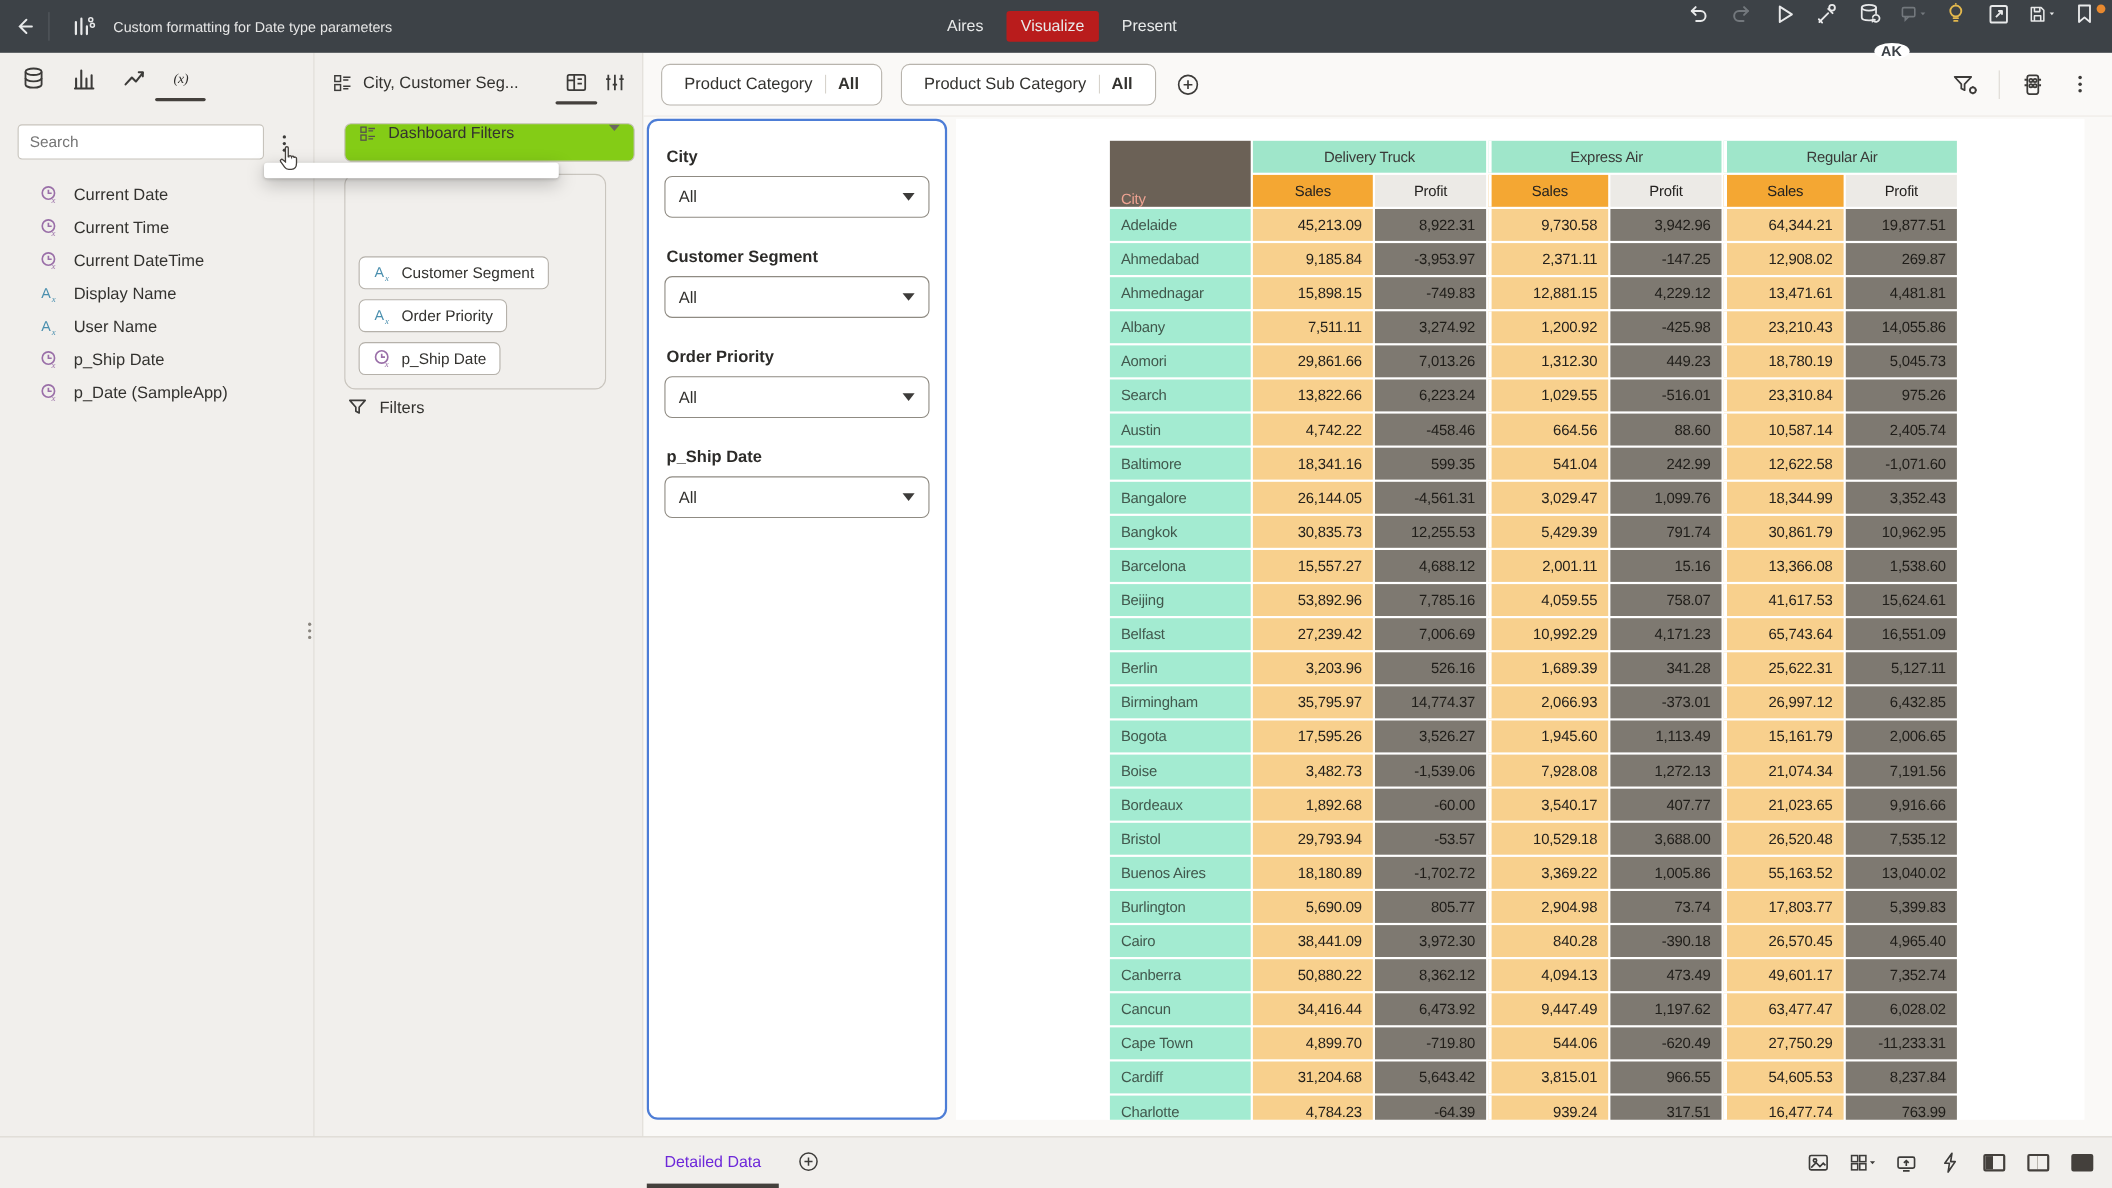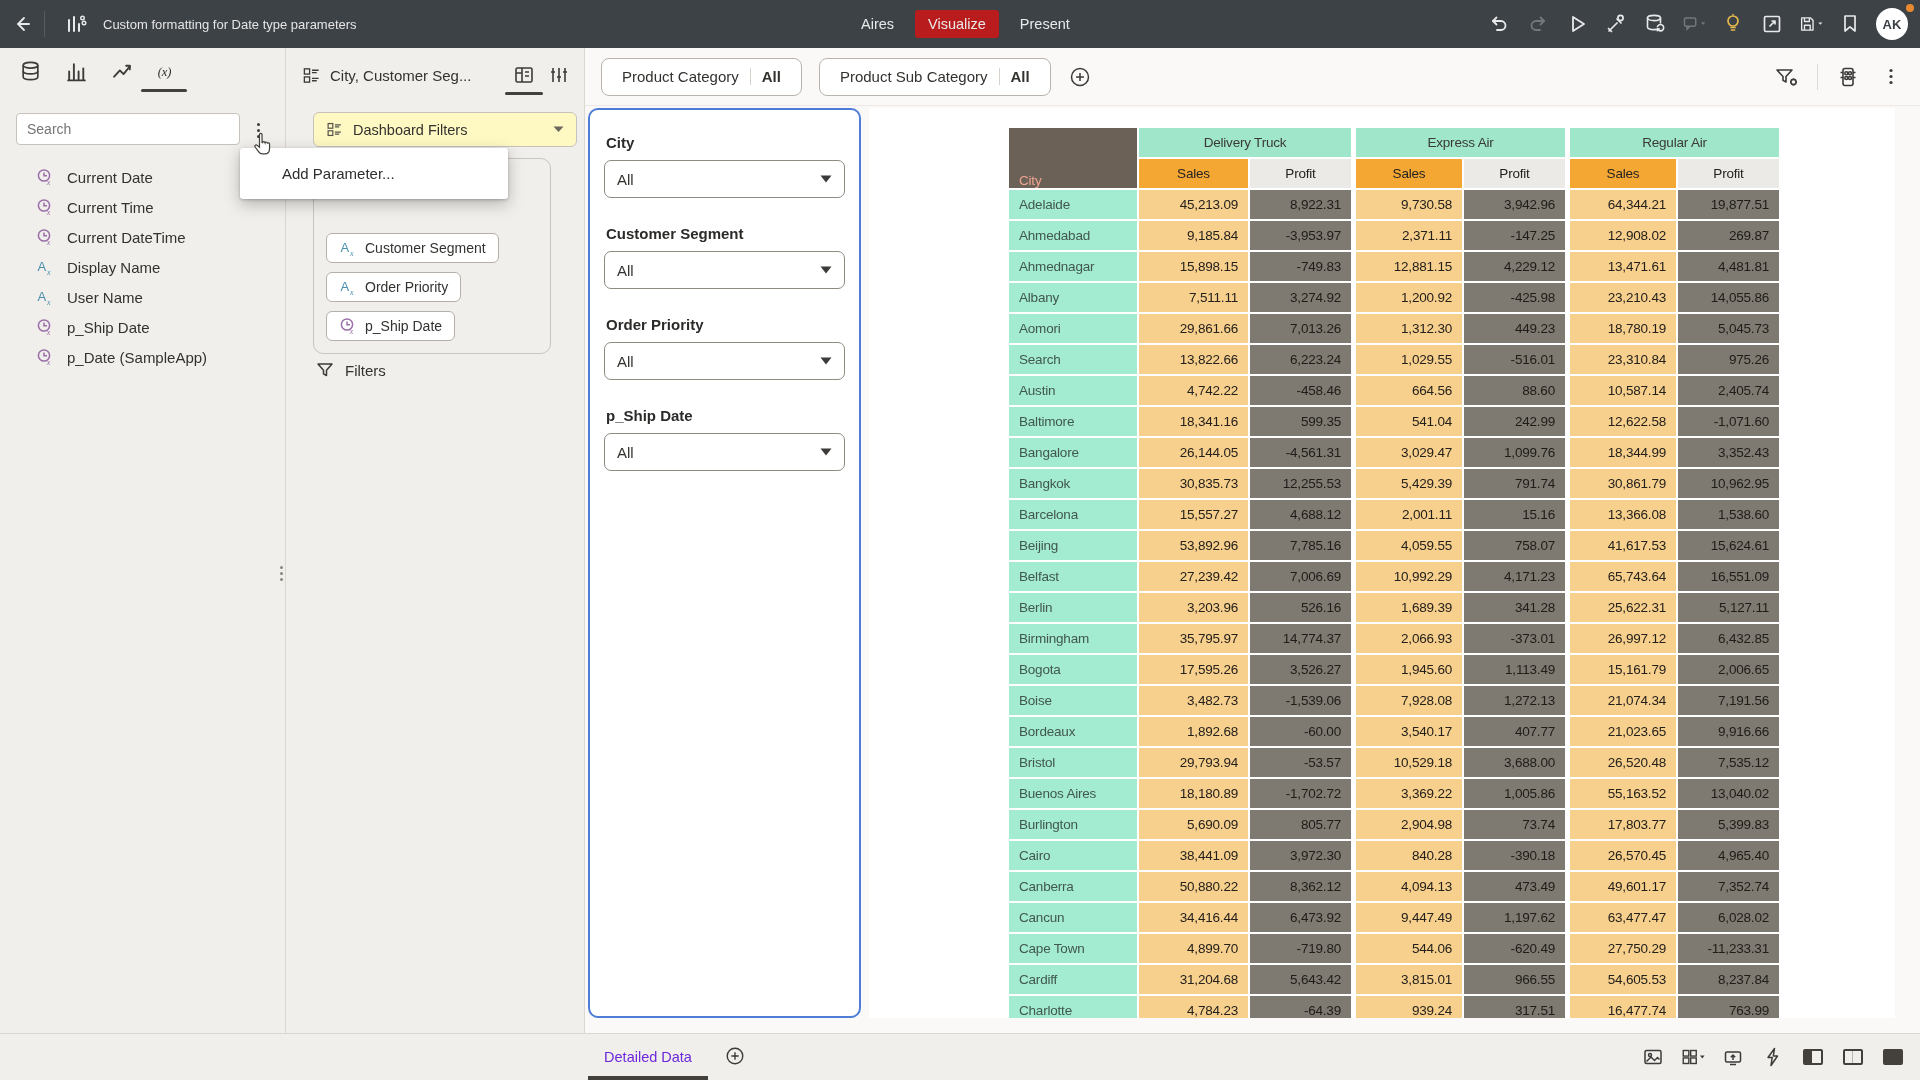--- a/index.html
+++ b/index.html
@@ -12,21 +12,21 @@
   svg{display:block;}
   
   .topbar{position:absolute;left:0;top:0;right:0;height:48px;background:var(--topbar-bg,#3d4247);
     display:flex;align-items:center;color:#eceeee;z-index:20;}
   .tb-btn{width:34px;height:34px;display:flex;align-items:center;justify-content:center;margin-left:6px;}
   .tb-divider{width:1px;height:26px;background:#565b60;margin:0 8px 0 4px;}
   .tb-title{font-size:13px;color:#e5e5e5;margin-left:10px;white-space:nowrap;}
   .tb-tabs{position:absolute;left:848px;top:0;height:48px;display:flex;align-items:center;gap:8px;}
   .tb-tab{padding:6px 13px;font-size:14.5px;border-radius:3px;color:#e8eaea;cursor:default;}
   .tb-tab.active{background:#b91c1c;}
-  .tb-right{position:absolute;right:12px;top:0;height:48px;display:flex;align-items:center;gap:13px;}
+  .tb-right{position:absolute;right:12px;top:0;height:48px;display:flex;align-items:center;gap:13px;flex-direction:column;}
   .tb-icon{width:26px;height:26px;display:flex;align-items:center;justify-content:center;}
   .avatar{width:32px;height:32px;border-radius:50%;background:#fff;color:#3b4046;font-size:13px;font-weight:700;
     display:flex;align-items:center;justify-content:center;}
   .notif-dot{position:absolute;right:6px;top:4px;width:8px;height:8px;border-radius:50%;background:var(--notification-orange,#e8892f);}
   
   .sidebar{position:absolute;left:0;top:48px;width:285px;bottom:46px;background:var(--panel-bg,#f1efec);
     border-right:1px solid #dbd7d1;}
   .side-tabs{position:absolute;left:18px;top:11px;display:flex;gap:21px;}
   .side-tab{width:25px;height:25px;display:flex;align-items:center;justify-content:center;}
   .side-underline{position:absolute;left:141px;top:41px;width:46px;height:3px;background:#44403c;border-radius:2px;}
@@ -39,22 +39,22 @@
   .param-row{display:flex;align-items:center;gap:13px;height:30px;padding-left:36px;font-size:15px;color:#33322f;}
   .resize-handle{position:absolute;left:280px;top:566px;display:flex;flex-direction:column;gap:3px;z-index:5;}
   .resize-handle i{width:3px;height:3px;border-radius:50%;background:#8a867f;}
   
   .grammar{position:absolute;left:286px;top:48px;width:298px;bottom:46px;background:var(--panel-bg,#f1efec);
     border-right:1px solid #dbd7d1;}
   .g-header{position:absolute;left:16px;top:12px;right:12px;height:30px;display:flex;align-items:center;gap:9px;}
   .g-title{flex:1;font-size:15px;color:#33322f;white-space:nowrap;overflow:hidden;}
   .g-tab{width:26px;height:26px;display:flex;align-items:center;justify-content:center;position:relative;}
   .g-tab.active::after{content:'';position:absolute;left:-6px;right:-6px;bottom:-7px;height:3px;background:#44403c;border-radius:2px;}
-  .viz-select{position:absolute;left:27px;top:64px;width:238px;height:33px;background:#fef9c3;border:1px solid #c7c3bc;
-    border-radius:6px;display:flex;align-items:center;gap:10px;padding:0 12px;font-size:14.5px;color:#33322f;}
+  .viz-select{position:absolute;left:27px;top:64px;width:238px;height:33px;background:#84cc16;border:1px solid #c7c3bc;
+    border-radius:6px;display:flex;gap:10px;padding:0 12px;font-size:14.5px;color:#33322f;}
   .chips-box{position:absolute;left:27px;top:110px;width:238px;height:196px;border:1px solid #c9c5be;border-radius:10px;
     padding:74px 0 0 12px;box-sizing:border-box;}
   .chip{display:flex;align-items:center;gap:8px;height:28px;padding:0 12px;background:#fff;border:1px solid #b5b1aa;
     border-radius:6px;font-size:14px;color:#33322f;width:max-content;margin-bottom:9px;}
   .filters-row{position:absolute;left:30px;top:313px;display:flex;align-items:center;gap:11px;font-size:15px;color:#33322f;}
   
   .ctx-menu{position:absolute;left:240px;top:148px;width:268px;background:#fff;border-radius:3px;
     box-shadow:0 1px 3px rgba(0,0,0,.22),0 5px 16px rgba(0,0,0,.25);padding:7px 0;z-index:60;}
   .ctx-item{height:37px;display:flex;align-items:center;padding-left:42px;font-size:15px;color:#2f2e2c;}
   .cursor{position:absolute;left:252px;top:132px;z-index:70;}
@@ -382,21 +382,20 @@
     <span>
       <svg width="18" height="18" viewBox="0 0 18 18">
           <path d="M2 3h14l-5.5 6.2v5.3l-3-1.6V9.2z" fill="none" stroke="#3c3b39" stroke-width="1.5" stroke-linejoin="round"></path>
         </svg>
     </span>
     <span>Filters</span>
   </div>
 </div>
 
 <div class="ctx-menu" id="ctx-menu">
-    <div class="ctx-item">Add Parameter...</div>
   </div>
 <span class="cursor">
   <svg width="21" height="24" viewBox="0 0 14 16">
       <path d="M5 1.6c0-.9 1.7-.9 1.7 0V7l.3.1c0-1 1.6-1 1.6 0l.1.2c.1-.9 1.5-.8 1.5.1v.3c.2-.8 1.5-.6 1.5.3V11c0 2.1-1.1 3.6-3.1 3.6H7c-1 0-1.9-.4-2.5-1.3L2.1 10c-.6-.8.5-1.9 1.3-1.2l1.6 1.3z" fill="#fff" stroke="#44403c" stroke-width="0.8"></path>
     </svg>
 </span>
 
 <div class="main">
   <div class="filterbar">
     <span id="pills" style="display:flex;align-items:center;gap:17px;">

